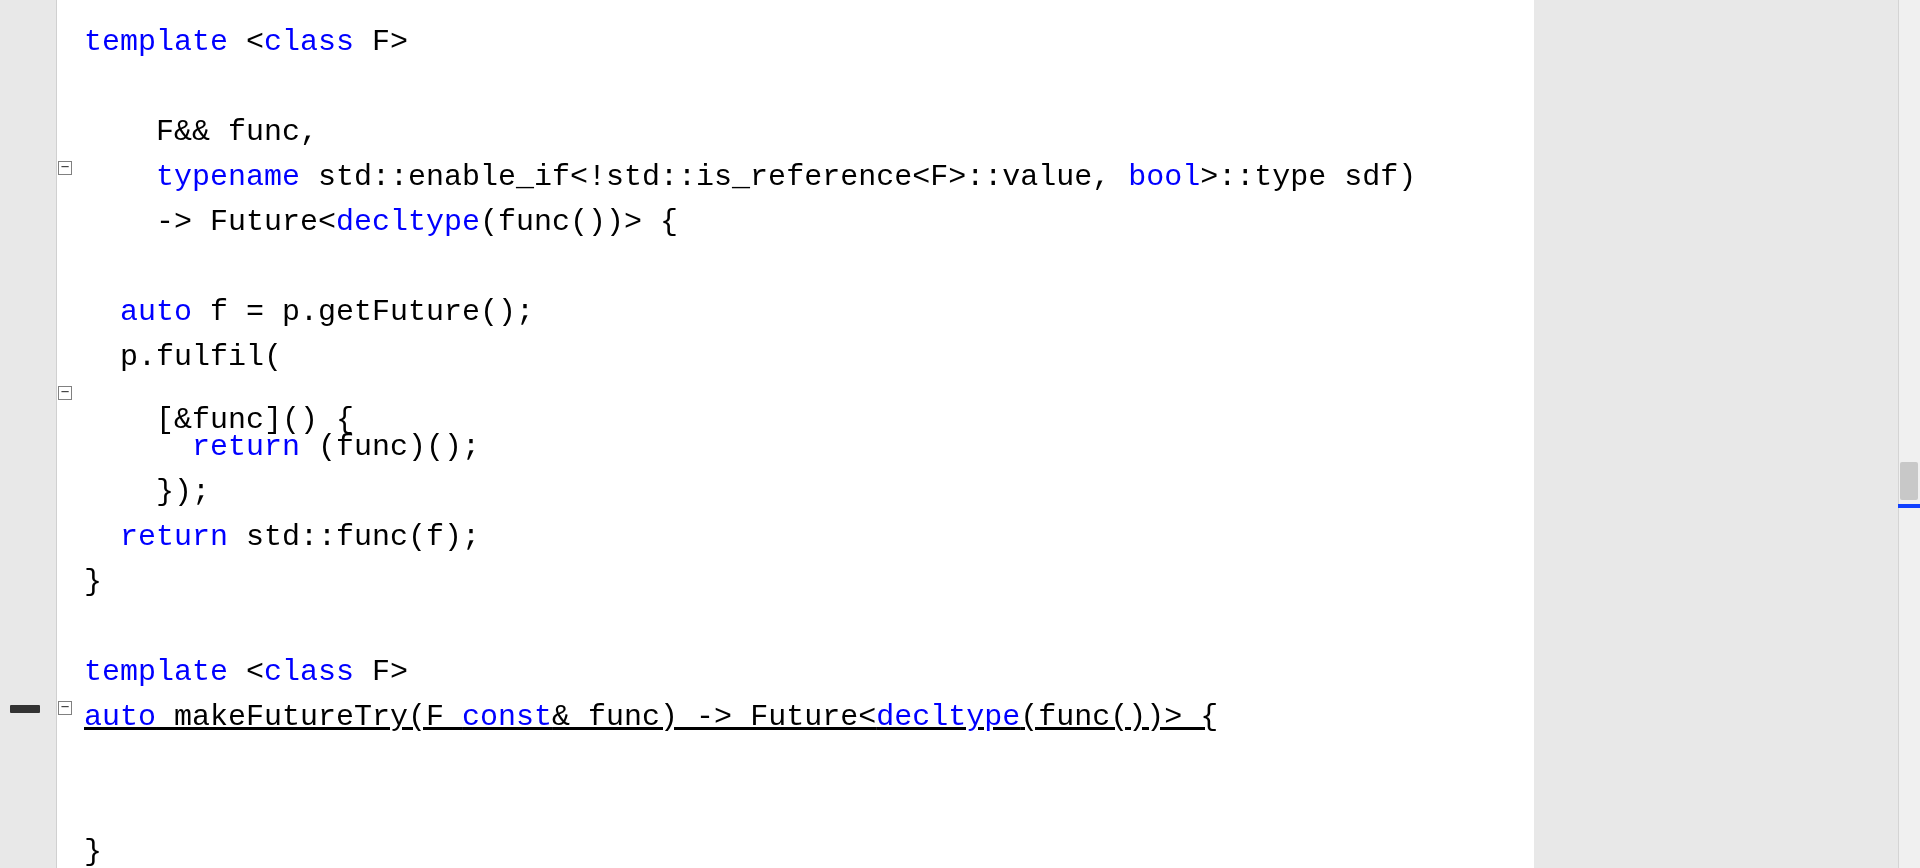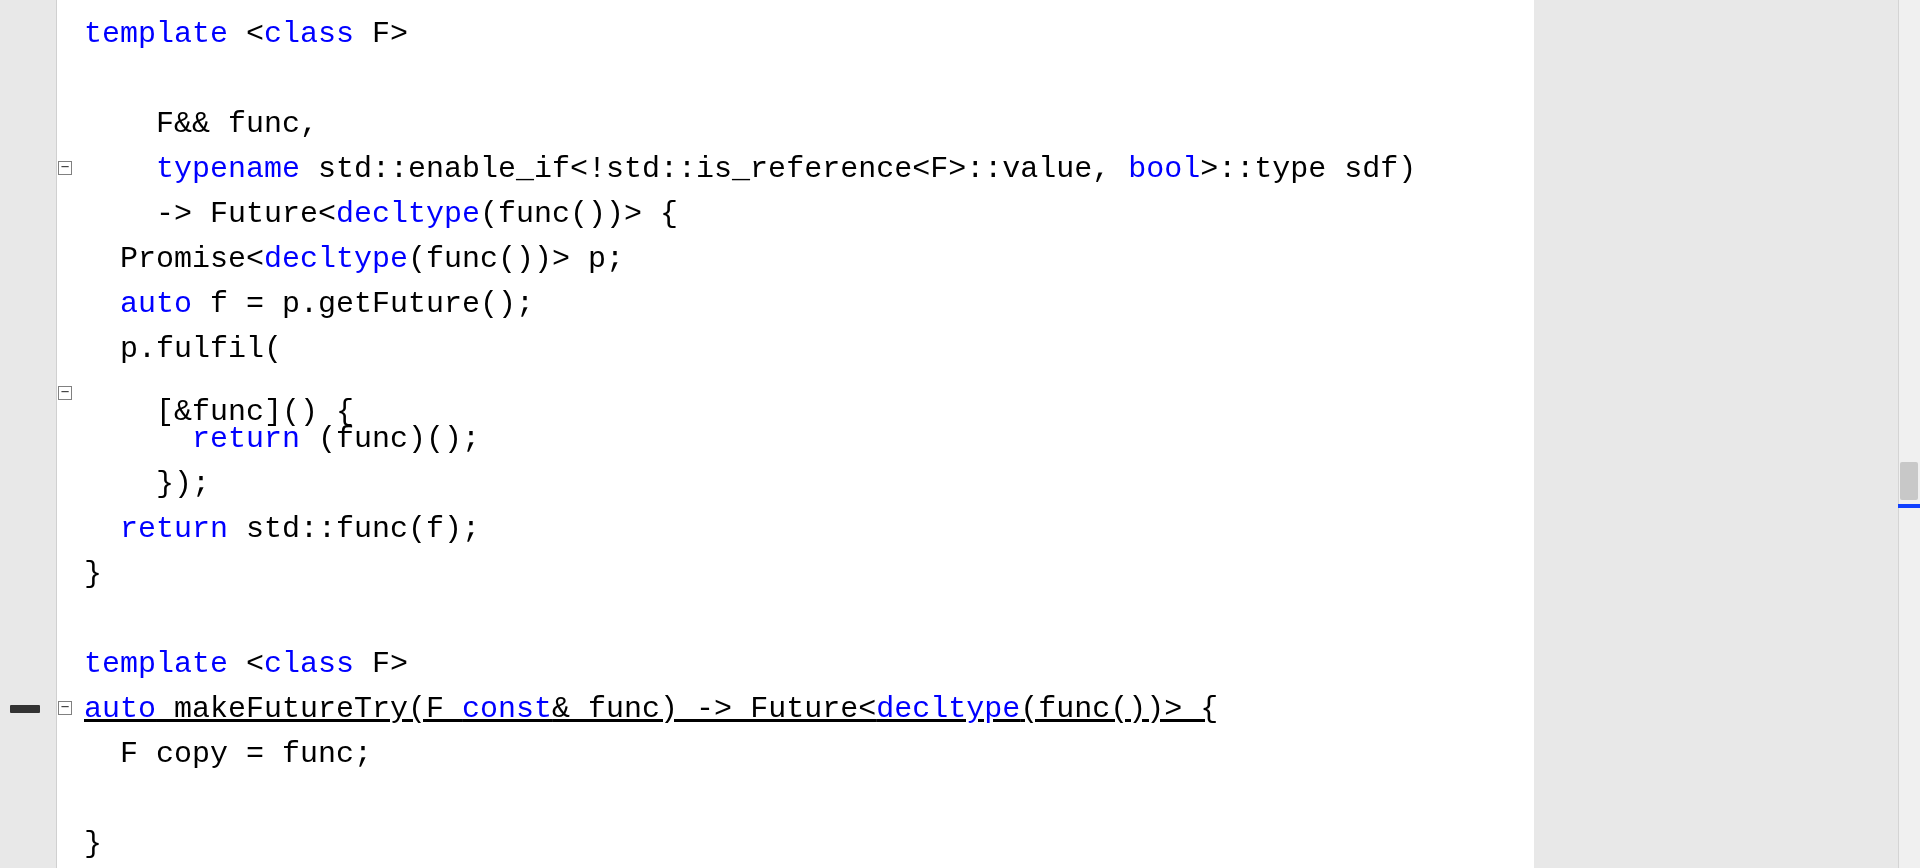--- a/index.html
+++ b/index.html
@@ -46,20 +46,21 @@
     background: #ffffff;
   }
   .code-line {
     position: absolute;
     left: 0;
     white-space: pre;
     font-size: 30px;
     line-height: 36px;
     height: 36px;
     color: #000000;
+    margin-top: 8px;
   }
   .tok-kw   { color: #0000ff; }
   .breakpoint-bar {
     position: absolute;
     left: 10px;
     width: 30px; height: 8px;
     background: #333333;
     border-radius: 1px;
   }
   
@@ -101,32 +102,30 @@
 
   <div class="fold-guide" id="fold-guide" style="top: 16px; height: 840px;"></div>
 
   <div class="editor-frame"></div>
 
   <div class="code-area" id="code-area">
       <div class="code-line" style="top: 16px; left: 4px;"><span class="tok-kw">template</span><span> &lt;</span><span class="tok-kw">class</span><span> F&gt;</span></div>
       <div class="code-line" style="top: 106px; left: 4px;"><span>    F&amp;&amp; func,</span></div>
       <div class="code-line" style="top: 151px; left: 4px;"><span>    </span><span class="tok-kw">typename</span><span> std::enable_if&lt;!std::is_reference&lt;F&gt;::value, </span><span class="tok-kw">bool</span><span>&gt;::type sdf)</span></div>
       <div class="code-line" style="top: 196px; left: 4px;"><span>    -&gt; Future&lt;</span><span class="tok-kw">decltype</span><span>(func())&gt; {</span></div>
-      <div class="code-line" style="top: 241px; left: 4px;"><span>  Promise&lt;</span><span class="tok-kw">decltype</span><span>(func())&gt; p;</span></div>
       <div class="code-line" style="top: 286px; left: 4px;"><span>  </span><span class="tok-kw">auto</span><span> f = p.getFuture();</span></div>
       <div class="code-line" style="top: 331px; left: 4px;"><span>  p.fulfil(</span></div>
       <div class="code-line" style="top: 394px; left: 4px;"><span>    [&amp;func]() {</span></div>
       <div class="code-line" style="top: 421px; left: 4px;"><span>      </span><span class="tok-kw">return</span><span> (func)();</span></div>
       <div class="code-line" style="top: 466px; left: 4px;"><span>    });</span></div>
       <div class="code-line" style="top: 511px; left: 4px;"><span>  </span><span class="tok-kw">return</span><span> std::func(f);</span></div>
       <div class="code-line" style="top: 556px; left: 4px;"><span>}</span></div>
       <div class="code-line" style="top: 601px; left: 4px;"><span></span></div>
       <div class="code-line" style="top: 646px; left: 4px;"><span class="tok-kw">template</span><span> &lt;</span><span class="tok-kw">class</span><span> F&gt;</span></div>
       <div class="code-line" style="top: 691px; left: 4px; text-decoration: underline;"><span class="tok-kw">auto</span><span> makeFutureTry(F </span><span class="tok-kw">const</span><span>&amp; func) -&gt; Future&lt;</span><span class="tok-kw">decltype</span><span>(func())&gt; {</span></div>
-      <div class="code-line" style="top: 736px; left: 4px;"><span>  F copy = func;</span></div>
       <div class="code-line" style="top: 826px; left: 4px;"><span>}</span></div>
     </div>
 
   <div id="fold-boxes-layer">
       <div class="fold-box" style="top: 161px;"></div>
       <div class="fold-box" style="top: 386px;"></div>
       <div class="fold-box" style="top: 701px;"></div>
     </div>
   <div id="breakpoint-layer">
       <div class="breakpoint-bar" style="top: 705px;"></div>

